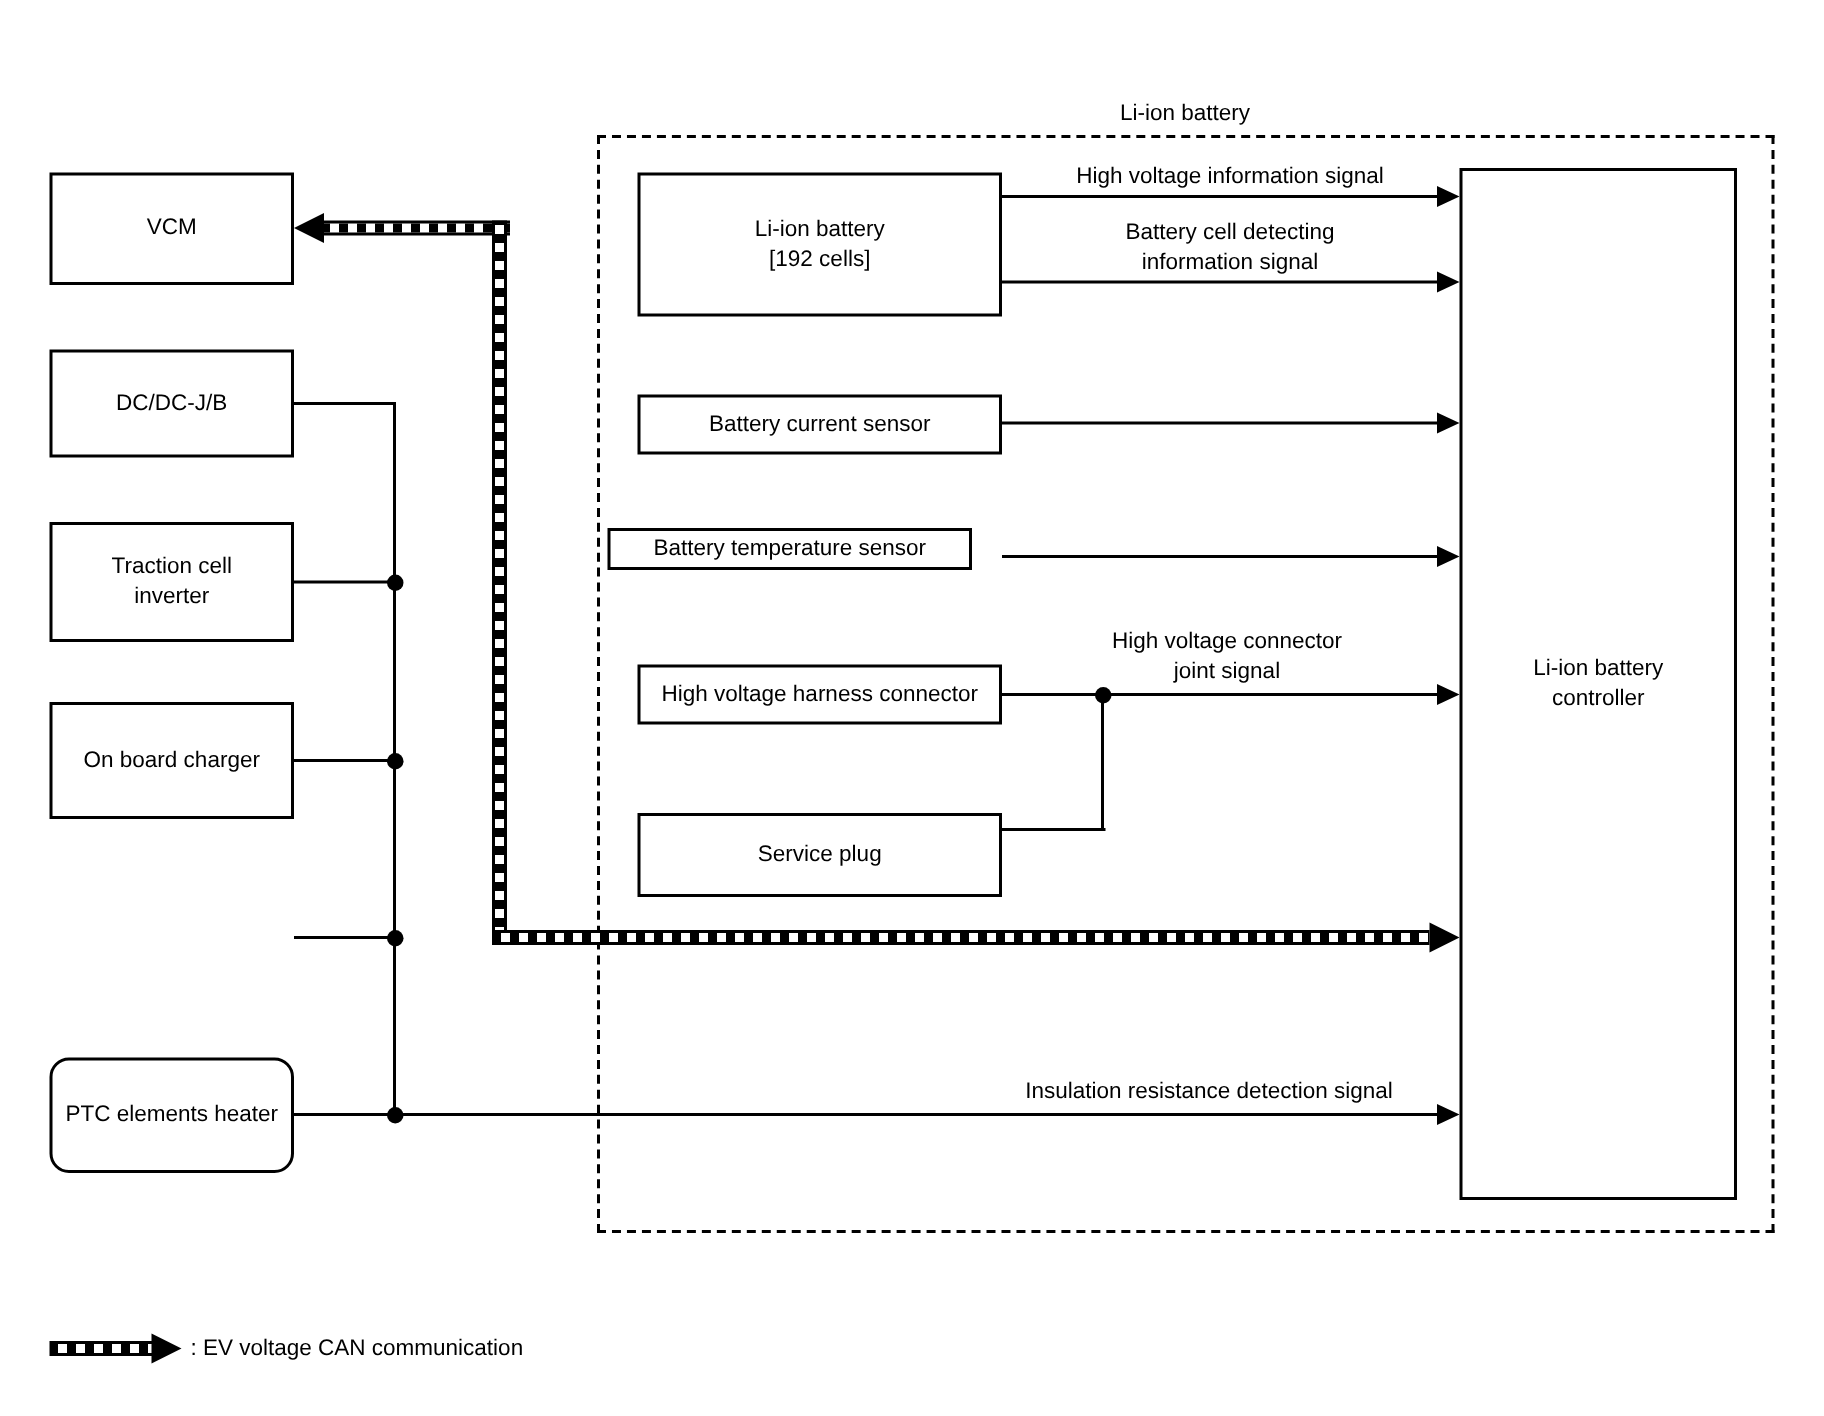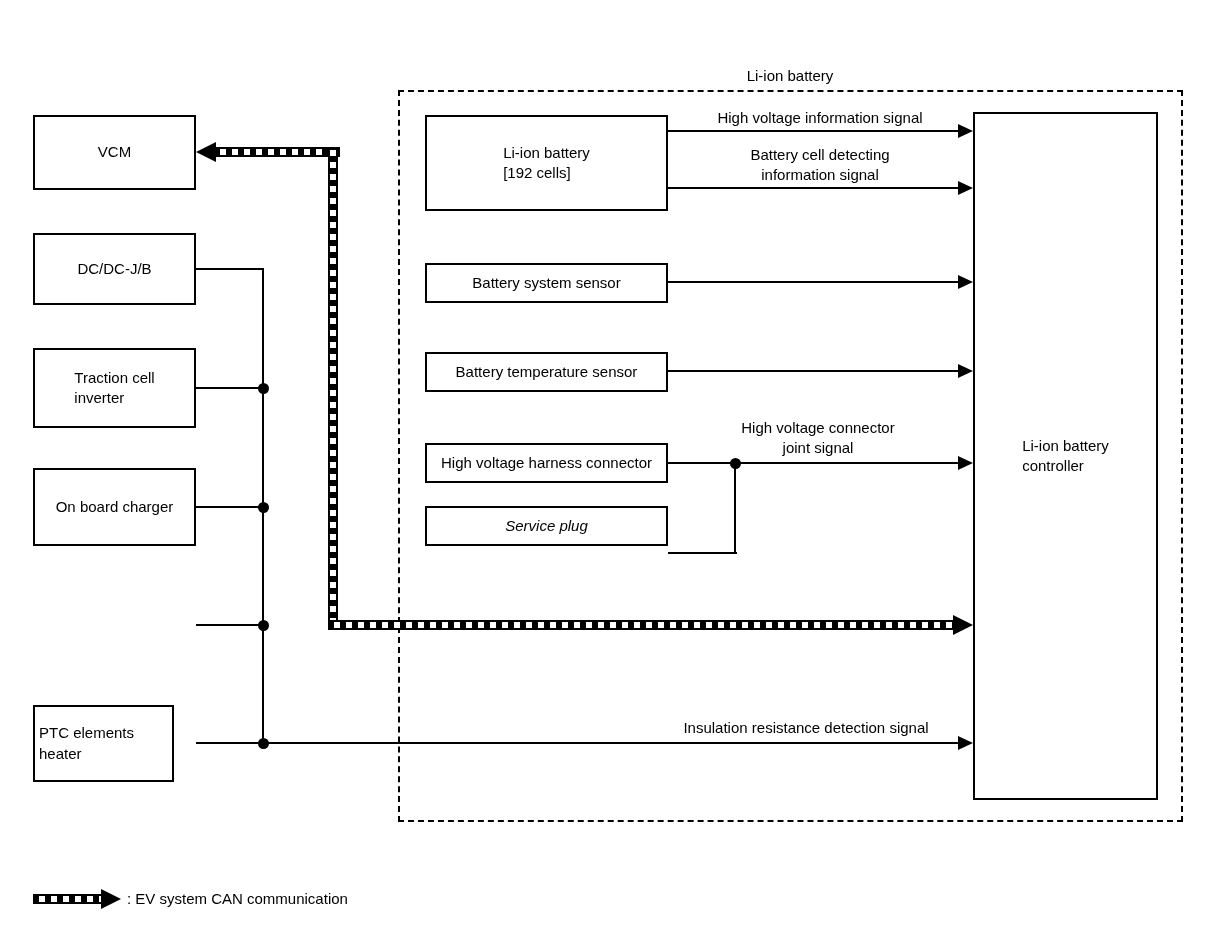--- a/index.html
+++ b/index.html
@@ -3,21 +3,21 @@
 <meta charset="utf-8">
 <style>
   * { margin:0; padding:0; box-sizing:border-box; }
   html,body { background:#fff; }
   body { font-family:"Liberation Sans", sans-serif; color:#000; }
   .canvas { position:relative; width:1216px; height:944px; background:#fff; overflow:hidden; font-size:15px; }
 
   .box {
     position:absolute; border:2px solid #000; background:#fff;
     display:flex; align-items:center; justify-content:center;
-    line-height:1.35;
+    text-align:center; line-height:1.35;
   }
   .box .lbl { white-space:pre-line; padding:0 4px; }
 
   .dashed-container { position:absolute; border:2px dashed #000; background:transparent; }
 
   .hline { position:absolute; height:2px; background:#000; }
   .vline { position:absolute; width:2px; background:#000; }
 
   .dot { position:absolute; width:11px; height:11px; border-radius:50%; background:#000; }
 
@@ -56,38 +56,38 @@
   <div class="box" style="left:33px; top:233px; width:163px; height:72px;">
     <span class="lbl">DC/DC-J/B</span>
   </div>
   <div class="box" style="left:33px; top:348px; width:163px; height:80px;">
     <span class="lbl">Traction cell
 inverter</span>
   </div>
   <div class="box" style="left:33px; top:468px; width:163px; height:78px;">
     <span class="lbl">On board charger</span>
   </div>
-  <div class="box" style="left:33px; top:705px; width:141px; height:77px;">
+  <div class="box" style="left:33px; top:705px; width:163px; height:77px;border-radius:13px;">
     <span class="lbl">PTC elements heater</span>
   </div>
 
   <div class="box" style="left:425px; top:115px; width:243px; height:96px;">
     <span class="lbl">Li-ion battery
 [192 cells]</span>
   </div>
   <div class="box" style="left:425px; top:263px; width:243px; height:40px;">
-    <span class="lbl">Battery system sensor</span>
+    <span class="lbl">Battery current sensor</span>
   </div>
-  <div class="box" style="left:425px; top:352px; width:243px; height:40px;">
+  <div class="box" style="left:405px; top:352px; width:243px; height:28px;">
     <span class="lbl">Battery temperature sensor</span>
   </div>
   <div class="box" style="left:425px; top:443px; width:243px; height:40px;">
     <span class="lbl">High voltage harness connector</span>
   </div>
-  <div class="box" style="left:425px; top:506px; width:243px; height:40px;font-style:italic;">
+  <div class="box" style="left:425px; top:542px; width:243px; height:56px;">
     <span class="lbl">Service plug</span>
   </div>
 
   <div class="box" style="left:973px; top:112px; width:185px; height:688px;">
     <span class="lbl">Li-ion battery
 controller</span>
   </div>
 
   <div class="label" style="left:820px; top:108px;">High voltage information signal</div>
   <div class="label" style="left:820px; top:145px;">Battery cell detecting
@@ -131,16 +131,16 @@
 
   <div class="arrow-l-big" style="left:196px; top:142px;"></div>
   <div class="can-h" style="left:214px; top:147px; width:126px;"></div>
   <div class="can-v" style="left:328px; top:147px; height:483px;"></div>
   <div class="can-h" style="left:328px; top:620px; width:625px;"></div>
   <div class="arrow-r-big" style="left:953px; top:615px;"></div>
 
   <div>
     <div class="can-h" style="left:33px; top:894px; width:70px;"></div>
     <div class="arrow-r-big" style="left:101px; top:889px;"></div>
-    <div class="label-left" style="left:127px; top:890px;">: EV system CAN communication</div>
+    <div class="label-left" style="left:127px; top:890px;">: EV voltage CAN communication</div>
   </div>
 
 </div>
 
 </body></html>

